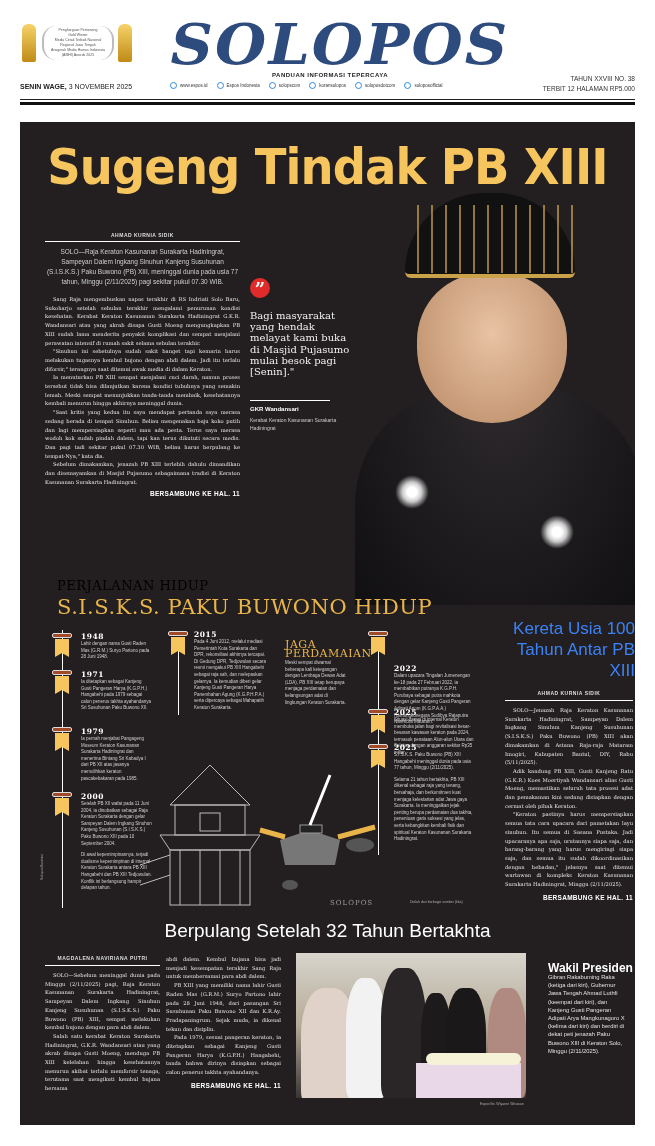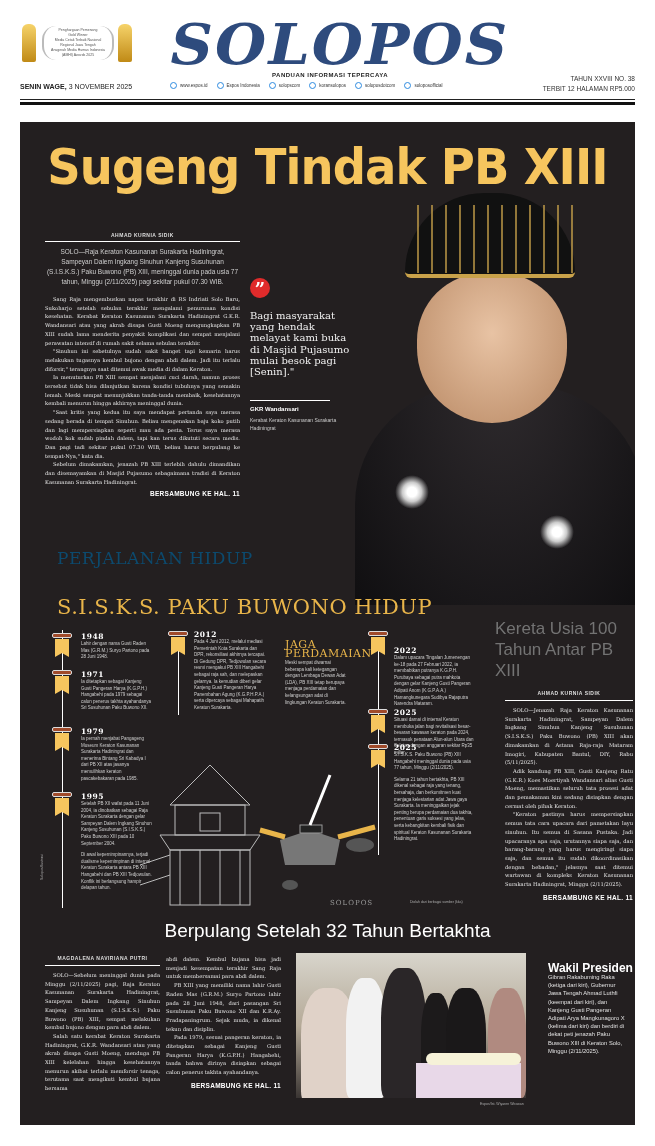--- a/index.html
+++ b/index.html
@@ -35,31 +35,31 @@
 .portrait{left:355px;top:185px;width:280px;height:420px;overflow:hidden}
 .hat{position:absolute;left:50px;top:8px;width:170px;height:85px;background:#111;border-radius:80px 80px 6px 6px;border-bottom:4px solid #c9a24a}
 .hat-dots{position:absolute;left:50px;top:20px;width:170px;height:68px;background:repeating-linear-gradient(90deg,transparent 0 12px,rgba(201,162,74,.7) 12px 14px)}
 .face{position:absolute;left:62px;top:88px;width:150px;height:150px;background:radial-gradient(ellipse at 50% 40%,#e8c3a4,#b88863);border-radius:45% 45% 50% 50%}
 .body-dark{position:absolute;left:0;top:200px;width:290px;height:230px;background:radial-gradient(ellipse at 50% 0%,#2e2a2d,#0f0e10);border-radius:120px 120px 0 0}
 .brooch{position:absolute;width:34px;height:34px;border-radius:50%;background:radial-gradient(circle,#fff 20%,#ccc 40%,transparent 70%)}
 .quote-ic{left:250px;top:278px;width:20px;height:20px;border-radius:50%;background:#e02b2b;color:#fff;font-family:"DejaVu Serif",serif;font-weight:bold;font-size:18px;line-height:24px;text-align:center}
 .quote{left:250px;top:310px;width:100px;font-family:"DejaVu Serif",serif;font-size:10px;line-height:11.2px;color:#f0f0f0}
 .quote-who{left:250px;top:406px;font-size:6px;font-weight:bold;color:#fff}
 .quote-role{left:250px;top:416px;width:95px;font-size:5px;line-height:8px;color:#ccc}
-.tl-head1{left:57px;top:548px;font-family:"DejaVu Serif",serif;font-size:17px;letter-spacing:.5px;color:#0c4a6e}
+.tl-head1{left:57px;top:578px;font-family:"DejaVu Serif",serif;font-size:13px;letter-spacing:.5px;color:#000000}
 .tl-head2{left:57px;top:595px;font-family:"DejaVu Serif",serif;font-size:21px;letter-spacing:.5px;color:#e9b54a}
 .tl-marker{width:20px;height:26px}
 .tl-bar{position:absolute;left:0;top:0;width:20px;height:5px;background:#a04a2a;border:1px solid #ddd;border-radius:2px}
 .tl-flag{position:absolute;left:3px;top:6px;width:14px;height:18px;background:#f6c55e;clip-path:polygon(0 0,100% 0,100% 100%,50% 78%,0 100%)}
 .tl-line{width:1px;background:#fff}
 .tl-year{font-family:"DejaVu Serif",serif;font-size:7.5px;font-weight:bold;color:#fff;letter-spacing:.5px}
 .tl-text{font-size:4.5px;line-height:6.6px;color:#cfcfcf}
 .tl-h{font-family:"DejaVu Serif",serif;font-size:11px;line-height:9px;color:#e9b54a;letter-spacing:.5px}
 .illus{left:140px;top:755px;width:250px;height:155px}
-.kereta{left:495px;top:618px;width:140px;text-align:left;font-size:17px;line-height:21px;color:#737373}
+.kereta{left:495px;top:618px;width:140px;text-align:right;font-size:17px;line-height:21px;color:#3b82f6}
 .bottom-head{left:20px;top:920px;width:615px;text-align:center;font-size:19px;color:#fff}
 .photo{left:296px;top:953px;width:230px;height:145px;overflow:hidden;background:linear-gradient(180deg,#d8d5cc 0%,#b5aa98 50%,#3a3533 100%)}
 .person{position:absolute;border-radius:40% 40% 10% 10%}
 .caption-title{left:548px;top:961px;font-size:12px;font-weight:bold;color:#fff}
 .caption{left:548px;top:973px;width:82px;font-size:5.8px;line-height:8.2px;color:#e0e0e0}
 .credit{font-size:3.5px;color:#aaa}
 </style>
 </head>
 <body>
 
@@ -172,46 +172,46 @@
   </div>
 <div class="abs" style="left:81px;top:727px;width:72px">
   <div class="tl-year">1979</div>
   <div class="tl-text">Ia pernah menjabat Pangageng Museum Keraton Kasunanan Surakarta Hadiningrat dan menerima Bintang Sri Kabadya I dari PB XII atas jasanya memulihkan keraton pascakebakaran pada 1985.</div>
 </div>
 <div class="abs tl-marker" style="left:52px;top:792px">
     <div class="tl-bar"></div>
     <div class="tl-flag"></div>
   </div>
 <div class="abs" style="left:81px;top:792px;width:72px">
-  <div class="tl-year">1995</div>
+  <div class="tl-year">2000</div>
   <div class="tl-text">Setelah PB XII wafat pada 11 Juni 2004, ia dinobatkan sebagai Raja Keraton Surakarta dengan gelar Sampeyan Dalem Ingkang Sinuhun Kanjeng Susuhunan (S.I.S.K.S.) Paku Buwono XIII pada 10 September 2004.</div>
   <div class="tl-text" style="margin-top:5px">Di awal kepemimpinannya, terjadi dualisme kepemimpinan di internal Keraton Surakarta antara PB XIII Hangabehi dan PB XIII Tedjowulan. Konflik ini berlangsung hampir delapan tahun.</div>
 </div>
 <div class="abs credit" style="left:40px;top:880px;transform:rotate(-90deg);transform-origin:left top">Solopos/Ilustrasi</div>
 
 <div class="abs tl-line" style="left:178px;top:640px;height:75px"></div>
 <div class="abs tl-marker" style="left:168px;top:631px">
     <div class="tl-bar"></div>
     <div class="tl-flag"></div>
   </div>
 <div class="abs" style="left:194px;top:630px;width:72px">
-  <div class="tl-year">2012</div>
+  <div class="tl-year">2015</div>
   <div class="tl-text">Pada 4 Juni 2012, melalui mediasi Pemerintah Kota Surakarta dan DPR, rekonsiliasi akhirnya tercapai. Di Gedung DPR, Tedjowulan secara resmi mengakui PB XIII Hangabehi sebagai raja sah, dan melepaskan gelarnya. Ia kemudian diberi gelar Kanjeng Gusti Pangeran Harya Panembahan Agung (K.G.P.H.P.A.) serta dipercaya sebagai Mahapatih Keraton Surakarta.</div>
 </div>
 <div class="abs" style="left:285px;top:640px;width:62px">
   <div class="tl-h">JAGA PERDAMAIAN</div>
   <div class="tl-text" style="margin-top:2px">Meski sempat diwarnai beberapa kali ketegangan dengan Lembaga Dewan Adat (LDA), PB XIII tetap berupaya menjaga perdamaian dan kelangsungan adat di lingkungan Keraton Surakarta.</div>
 </div>
 
 <div class="abs tl-line" style="left:378px;top:640px;height:215px"></div>
 <div class="abs tl-marker" style="left:368px;top:631px">
     <div class="tl-bar"></div>
     <div class="tl-flag"></div>
   </div>
-<div class="abs" style="left:394px;top:646px;width:80px">
+<div class="abs" style="left:394px;top:664px;width:80px">
   <div class="tl-year">2022</div>
   <div class="tl-text">Dalam upacara Tingalan Jumenengan ke-18 pada 27 Februari 2022, ia membabtkan putranya K.G.P.H. Purubaya sebagai putra mahkota dengan gelar Kanjeng Gusti Pangeran Adipati Anom (K.G.P.A.A.) Hamangkunegara Sudibya Rajaputra Narendra Mataram.</div>
 </div>
 <div class="abs tl-marker" style="left:368px;top:709px">
     <div class="tl-bar"></div>
     <div class="tl-flag"></div>
   </div>
 <div class="abs" style="left:394px;top:708px;width:80px">
   <div class="tl-year">2025</div>
   <div class="tl-text">Situasi damai di internal Keraton membuka jalan bagi revitalisasi besar-besaran kawasan keraton pada 2024, termasuk penataan Alun-alun Utara dan Selatan dengan anggaran sekitar Rp35 miliar.</div>

